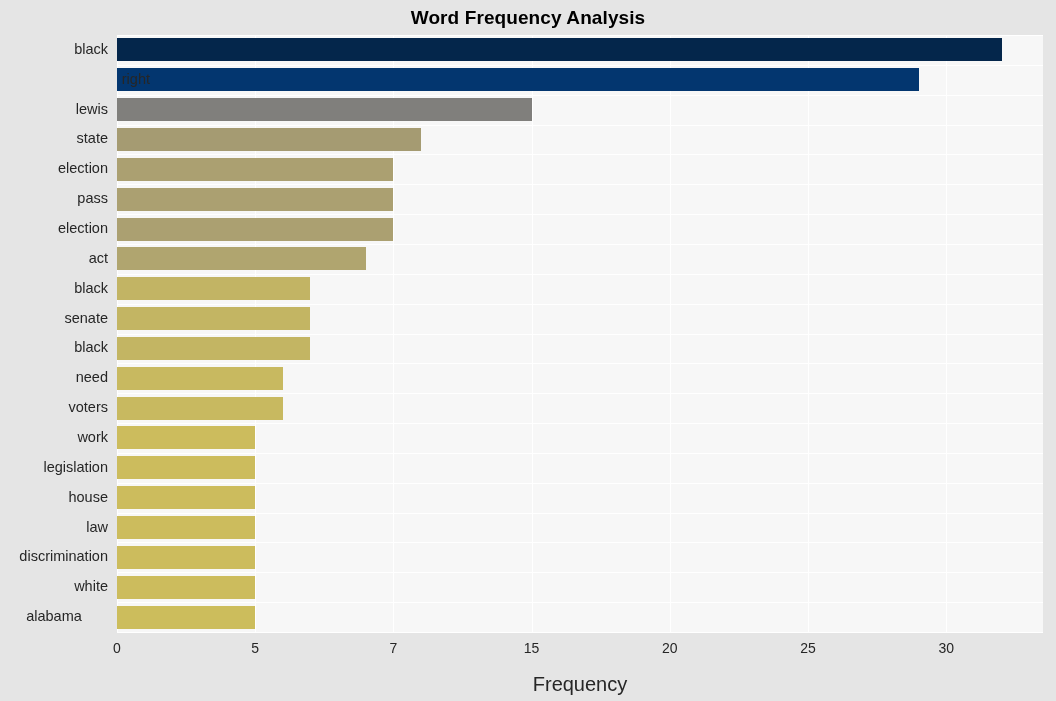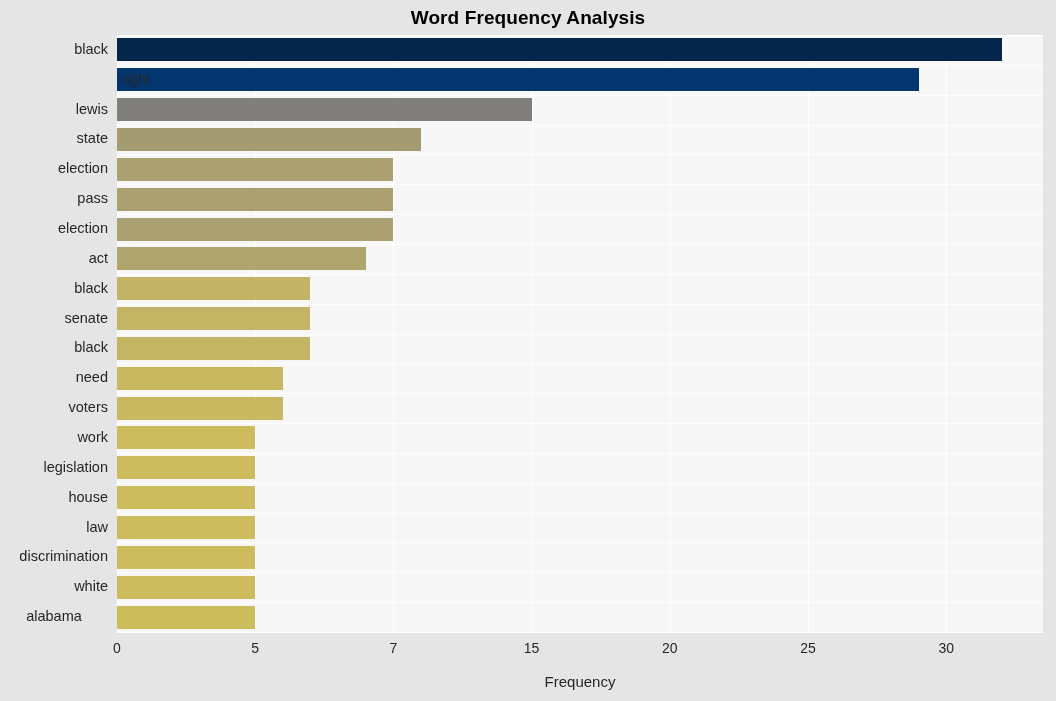--- a/index.html
+++ b/index.html
@@ -73,21 +73,21 @@
     color: #262626;
     transform: translateX(-50%);
     white-space: nowrap;
   }
   #xaxis-title {
     position: absolute;
     top: 673px;
     left: 117px;
     width: 926px;
     text-align: center;
-    font-size: 15px;
+    font-size: 20px;
     color: #262626;
   }
 </style>
 </head>
 <body>
 
 <div id="figure">
 
   <div id="chart-title">Word Frequency Analysis</div>
 

